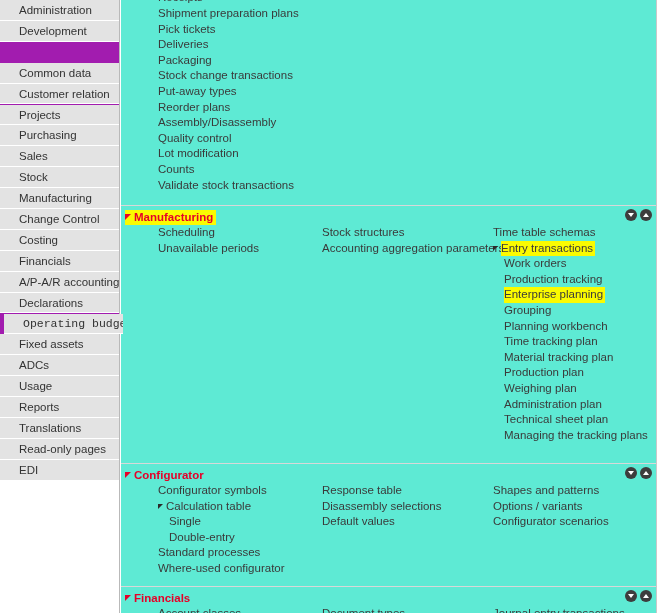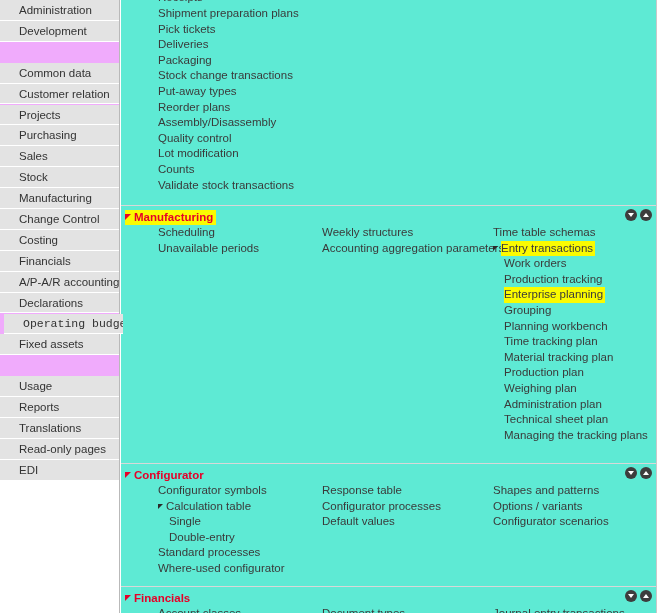--- a/index.html
+++ b/index.html
@@ -17,21 +17,21 @@
     position: relative;
   }
 
   
   #sidebar {
     position: absolute;
     left: 0;
     top: 0;
     width: 120px;
     height: 613px;
-    background: #f0abfc;
+    background: #a21caf;
     border-right: 1px solid #b9b9b9;
     box-sizing: border-box;
     z-index: 5;
   }
   .side-item {
     position: relative;
     height: 20.9px;
     line-height: 20.9px;
     background: #e3e3e3;
     border-bottom: 1px solid #ffffff;
@@ -209,20 +209,21 @@
     <div class="side-item" style="position: absolute; left: 0px; top: 146.3px; width: 119px;"><span>Sales</span></div>
     <div class="side-item" style="position: absolute; left: 0px; top: 167.2px; width: 119px;"><span>Stock</span></div>
     <div class="side-item" style="position: absolute; left: 0px; top: 188.1px; width: 119px;"><span>Manufacturing</span></div>
     <div class="side-item" style="position: absolute; left: 0px; top: 209px; width: 119px;"><span>Change Control</span></div>
     <div class="side-item" style="position: absolute; left: 0px; top: 229.9px; width: 119px;"><span>Costing</span></div>
     <div class="side-item" style="position: absolute; left: 0px; top: 250.8px; width: 119px;"><span>Financials</span></div>
     <div class="side-item" style="position: absolute; left: 0px; top: 271.7px; width: 119px;"><span>A/P-A/R accounting</span></div>
     <div class="side-item" style="position: absolute; left: 0px; top: 292.6px; width: 119px;"><span>Declarations</span></div>
     <div class="side-item" style="position: absolute; left: 4px; top: 313.5px; width: 119px; font-family: Liberation Mono, monospace;"><span>Operating budgets</span></div>
     <div class="side-item" style="position: absolute; left: 0px; top: 334.4px; width: 119px;"><span>Fixed assets</span></div>
+    <div class="side-item" style="position: absolute; left: 0px; top: 355.3px; width: 119px;"><span>ADCs</span></div>
     <div class="side-item" style="position: absolute; left: 0px; top: 376.2px; width: 119px;"><span>Usage</span></div>
     <div class="side-item" style="position: absolute; left: 0px; top: 397.1px; width: 119px;"><span>Reports</span></div>
     <div class="side-item" style="position: absolute; left: 0px; top: 418px; width: 119px;"><span>Translations</span></div>
     <div class="side-item" style="position: absolute; left: 0px; top: 438.9px; width: 119px;"><span>Read-only pages</span></div>
     <div class="side-item" style="position: absolute; left: 0px; top: 459.8px; width: 119px;"><span>EDI</span></div>
     <div style="position: absolute; left: 0px; top: 480.7px; width: 119px; height: 132.3px; background: rgb(255, 255, 255);"></div>
   </div>
 
 <div id="main">
   <div id="toplist">
@@ -246,21 +247,21 @@
         <div class="group-header"><span class="group-title hl"><span class="tri"></span><span>Manufacturing</span></span><div class="chevs">
             <span class="chev down"></span>
             <span class="chev up"></span>
           </div></div>
         <div class="cols" style="height: 1px;">
           <div class="col col1">
             <div class="leaf ind0"><span class="txt">Scheduling</span></div>
             <div class="leaf ind0"><span class="txt">Unavailable periods</span></div>
           </div>
           <div class="col col2">
-            <div class="leaf ind0"><span class="txt">Weekly structures</span></div>
+            <div class="leaf ind0"><span class="txt">Stock structures</span></div>
             <div class="leaf ind0"><span class="txt">Accounting aggregation parameters</span></div>
           </div>
           <div class="col col3">
             <div class="leaf ind0"><span class="txt">Time table schemas</span></div>
             <div class="leaf ind0 hl branch"><span class="tri-inline"></span><span class="txt">Entry transactions</span></div>
             <div class="leaf ind1"><span class="txt">Work orders</span></div>
             <div class="leaf ind1"><span class="txt">Production tracking</span></div>
             <div class="leaf ind1 hl"><span class="txt">Enterprise planning</span></div>
             <div class="leaf ind1"><span class="txt">Grouping</span></div>
             <div class="leaf ind1"><span class="txt">Planning workbench</span></div>
@@ -284,21 +285,21 @@
           <div class="col col1">
             <div class="leaf ind0"><span class="txt">Configurator symbols</span></div>
             <div class="leaf ind0 branch"><span class="tri-inline"></span><span class="txt">Calculation table</span></div>
             <div class="leaf ind1"><span class="txt">Single</span></div>
             <div class="leaf ind1"><span class="txt">Double-entry</span></div>
             <div class="leaf ind0"><span class="txt">Standard processes</span></div>
             <div class="leaf ind0"><span class="txt">Where-used configurator</span></div>
           </div>
           <div class="col col2">
             <div class="leaf ind0"><span class="txt">Response table</span></div>
-            <div class="leaf ind0"><span class="txt">Configurator processes</span></div>
+            <div class="leaf ind0"><span class="txt">Disassembly selections</span></div>
             <div class="leaf ind0"><span class="txt">Default values</span></div>
           </div>
           <div class="col col3">
             <div class="leaf ind0"><span class="txt">Shapes and patterns</span></div>
             <div class="leaf ind0"><span class="txt">Options / variants</span></div>
             <div class="leaf ind0"><span class="txt">Configurator scenarios</span></div>
           </div>
         </div>
       </div>
       <div class="group" style="position: absolute; left: 0px; top: 586px; width: 536px;">

